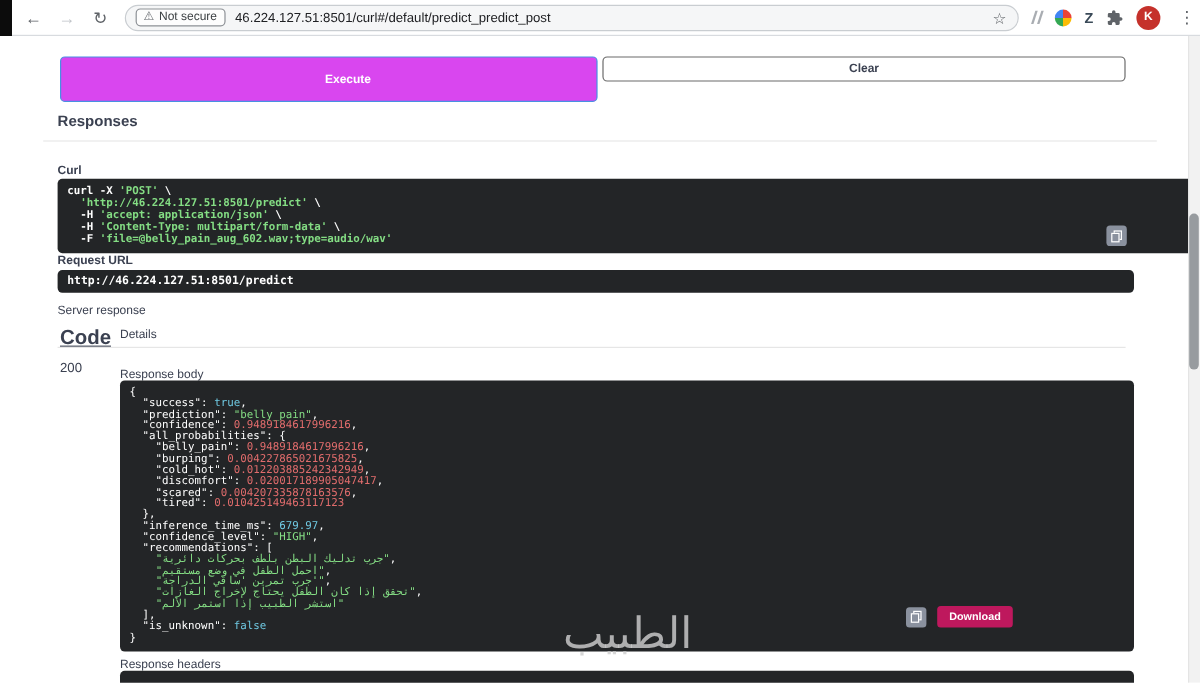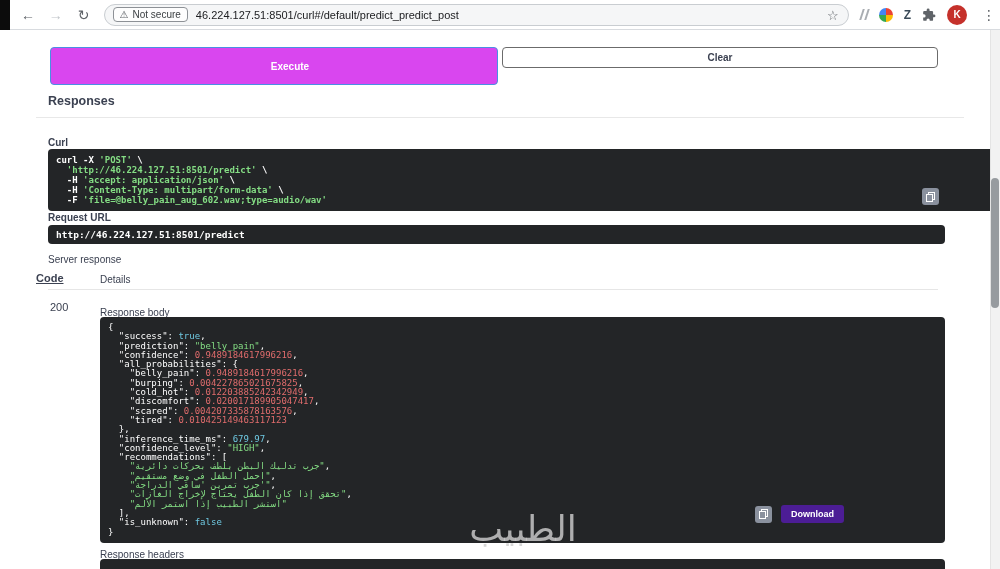--- a/index.html
+++ b/index.html
@@ -65,21 +65,21 @@
   .tok-b { color:#6fc9e2; }
 
   .copy-btn { position:absolute; right:6px; bottom:5px; width:17px; height:17px; background:#8a919e;
               border:none; border-radius:3px; cursor:pointer; display:flex; align-items:center; justify-content:center; }
   .copy-glyph { position:relative; width:9px; height:10px; }
   .copy-glyph::after { content:""; position:absolute; right:0; top:0; width:5px; height:6px; border:1px solid #fff; }
   .copy-glyph::before { content:""; position:absolute; left:0; bottom:0; width:5px; height:6px;
                         border:1px solid #fff; background:#8a919e; z-index:1; }
   .body-actions { position:absolute; right:6px; bottom:5px; display:flex; align-items:center; gap:9px; }
   .body-actions .copy-btn { position:static; }
-  .btn-download { height:18px; padding:0 10px; background:#4c1d95; border:none; border-radius:3px;
+  .btn-download { height:18px; padding:0 10px; background:#be185d; border:none; border-radius:3px;
                   color:#fff; font-size:9px; font-weight:bold; cursor:pointer; }
 
   .table-rule { position:absolute; left:48px; top:259px; width:890px; height:1px; background:#e6e6e6; }
 
   .watermark { position:absolute; left:438px; top:508px; width:170px; text-align:center;
                font-size:36px; color:rgba(205,205,205,0.82); z-index:5; pointer-events:none;
                font-family:"DejaVu Sans",sans-serif; }
 </style>
 </head>
 <body>
@@ -129,21 +129,21 @@
     <div class="lbl semibold" style="left:48px; top:107px;">Curl</div>
     <pre class="code-block curl-block"><div class="code-line"><span class="tok-k">curl -X </span><span class="tok-s">'POST'</span><span class="tok-k"> \</span></div><div class="code-line"><span class="tok-k">  </span><span class="tok-s">'http://46.224.127.51:8501/predict'</span><span class="tok-k"> \</span></div><div class="code-line"><span class="tok-k">  -H </span><span class="tok-s">'accept: application/json'</span><span class="tok-k"> \</span></div><div class="code-line"><span class="tok-k">  -H </span><span class="tok-s">'Content-Type: multipart/form-data'</span><span class="tok-k"> \</span></div><div class="code-line"><span class="tok-k">  -F </span><span class="tok-s">'file=@belly_pain_aug_602.wav;type=audio/wav'</span></div></pre>
     <button class="copy-btn" style="position:absolute; left:922px; top:158px;">
         <span class="copy-glyph"></span>
       </button>
 
     <div class="lbl semibold" style="left:48px; top:182px;">Request URL</div>
     <div class="code-block requrl-block">http://46.224.127.51:8501/predict</div>
 
     <div class="lbl" style="left:48px; top:224px;">Server response</div>
-    <div class="lbl semibold" style="left:36px; top:242px; font-size:11px;text-decoration:underline;">Code</div>
+    <div class="lbl semibold" style="left:50px; top:242px; font-size:17px;text-decoration:underline;">Code</div>
     <div class="lbl" style="left:100px; top:244px;">Details</div>
     <div class="table-rule"></div>
 
     <div class="lbl" style="left:50px; top:271px; font-size:11px;">200</div>
     <div class="lbl" style="left:100px; top:277px;">Response body</div>
 
     <div style="position:relative;">
       <pre class="code-block body-block"><div class="code-line"><span class="tok-p">{</span></div><div class="code-line"><span class="tok-p">  "success": </span><span class="tok-b">true</span><span class="tok-p">,</span></div><div class="code-line"><span class="tok-p">  "prediction": </span><span class="tok-s">"belly_pain"</span><span class="tok-p">,</span></div><div class="code-line"><span class="tok-p">  "confidence": </span><span class="tok-n">0.9489184617996216</span><span class="tok-p">,</span></div><div class="code-line"><span class="tok-p">  "all_probabilities": {</span></div><div class="code-line"><span class="tok-p">    "belly_pain": </span><span class="tok-n">0.9489184617996216</span><span class="tok-p">,</span></div><div class="code-line"><span class="tok-p">    "burping": </span><span class="tok-n">0.004227865021675825</span><span class="tok-p">,</span></div><div class="code-line"><span class="tok-p">    "cold_hot": </span><span class="tok-n">0.012203885242342949</span><span class="tok-p">,</span></div><div class="code-line"><span class="tok-p">    "discomfort": </span><span class="tok-n">0.020017189905047417</span><span class="tok-p">,</span></div><div class="code-line"><span class="tok-p">    "scared": </span><span class="tok-n">0.004207335878163576</span><span class="tok-p">,</span></div><div class="code-line"><span class="tok-p">    "tired": </span><span class="tok-n">0.010425149463117123</span></div><div class="code-line"><span class="tok-p">  },</span></div><div class="code-line"><span class="tok-p">  "inference_time_ms": </span><span class="tok-b">679.97</span><span class="tok-p">,</span></div><div class="code-line"><span class="tok-p">  "confidence_level": </span><span class="tok-s">"HIGH"</span><span class="tok-p">,</span></div><div class="code-line"><span class="tok-p">  "recommendations": [</span></div><div class="code-line"><span class="tok-p">    </span><span class="tok-s">"جرب تدليك البطن بلطف بحركات دائرية"</span><span class="tok-p">,</span></div><div class="code-line"><span class="tok-p">    </span><span class="tok-s">"احمل الطفل في وضع مستقيم"</span><span class="tok-p">,</span></div><div class="code-line"><span class="tok-p">    </span><span class="tok-s">"جرب تمرين 'ساقي الدراجة'"</span><span class="tok-p">,</span></div><div class="code-line"><span class="tok-p">    </span><span class="tok-s">"تحقق إذا كان الطفل يحتاج لإخراج الغازات"</span><span class="tok-p">,</span></div><div class="code-line"><span class="tok-p">    </span><span class="tok-s">"استشر الطبيب إذا استمر الألم"</span></div><div class="code-line"><span class="tok-p">  ],</span></div><div class="code-line"><span class="tok-p">  "is_unknown": </span><span class="tok-b">false</span></div><div class="code-line"><span class="tok-p">}</span></div></pre>
       <div class="body-actions" style="position:absolute; left:755px; top:484px;">
         <button class="copy-btn">

